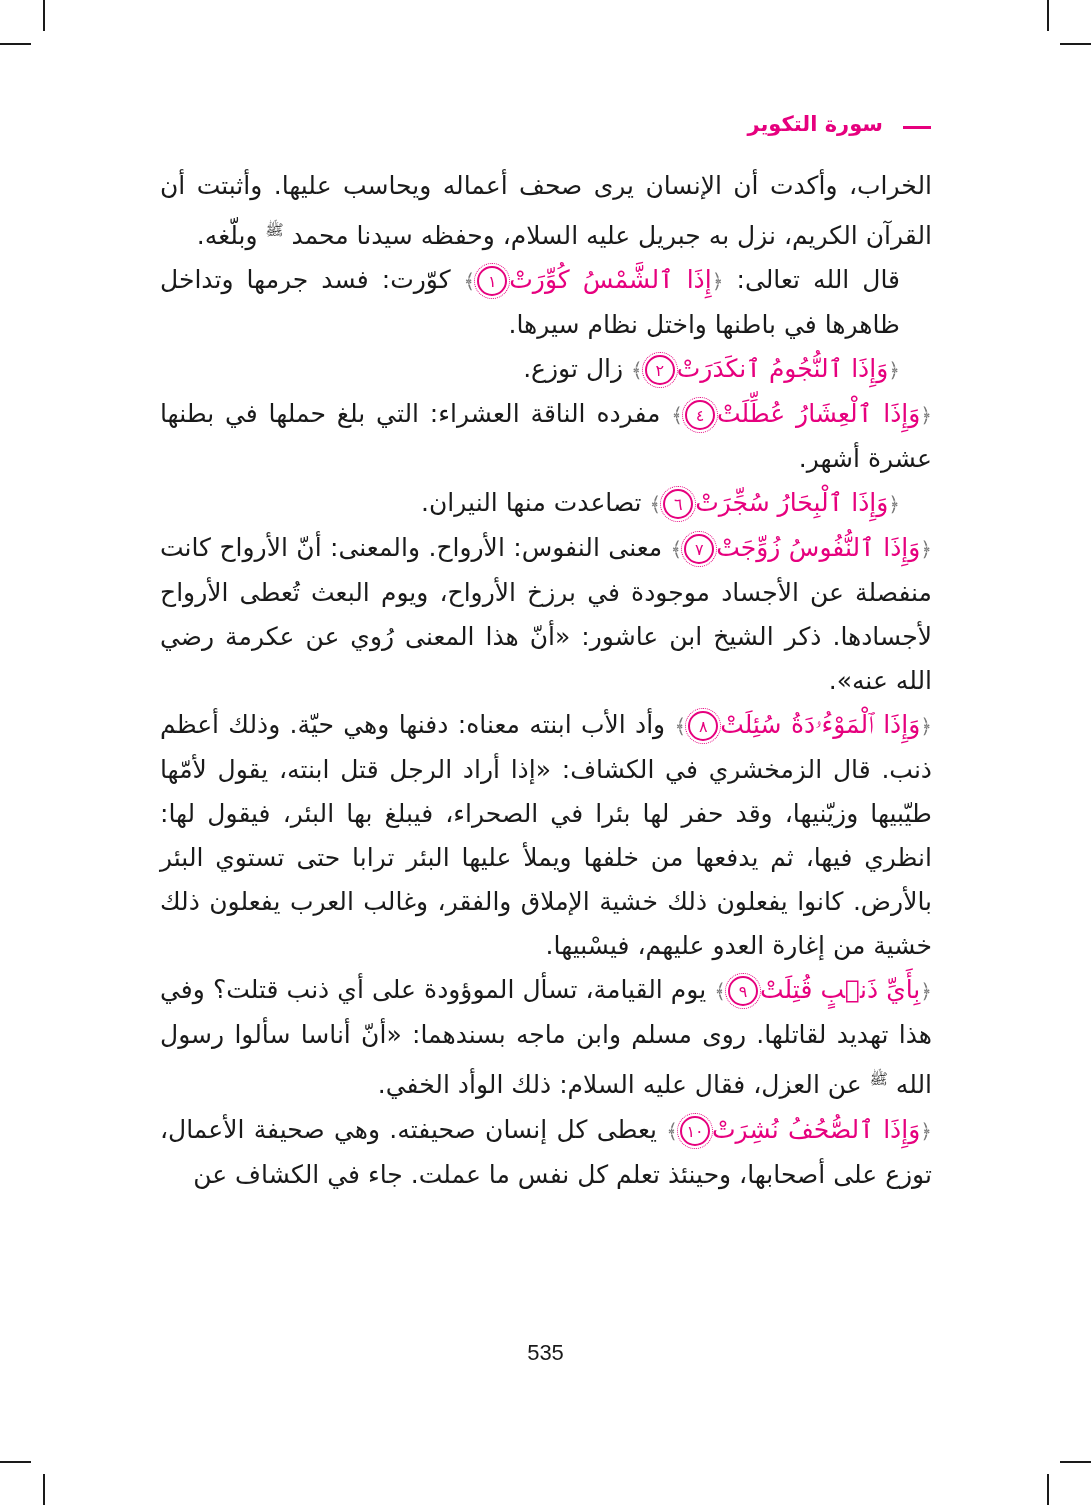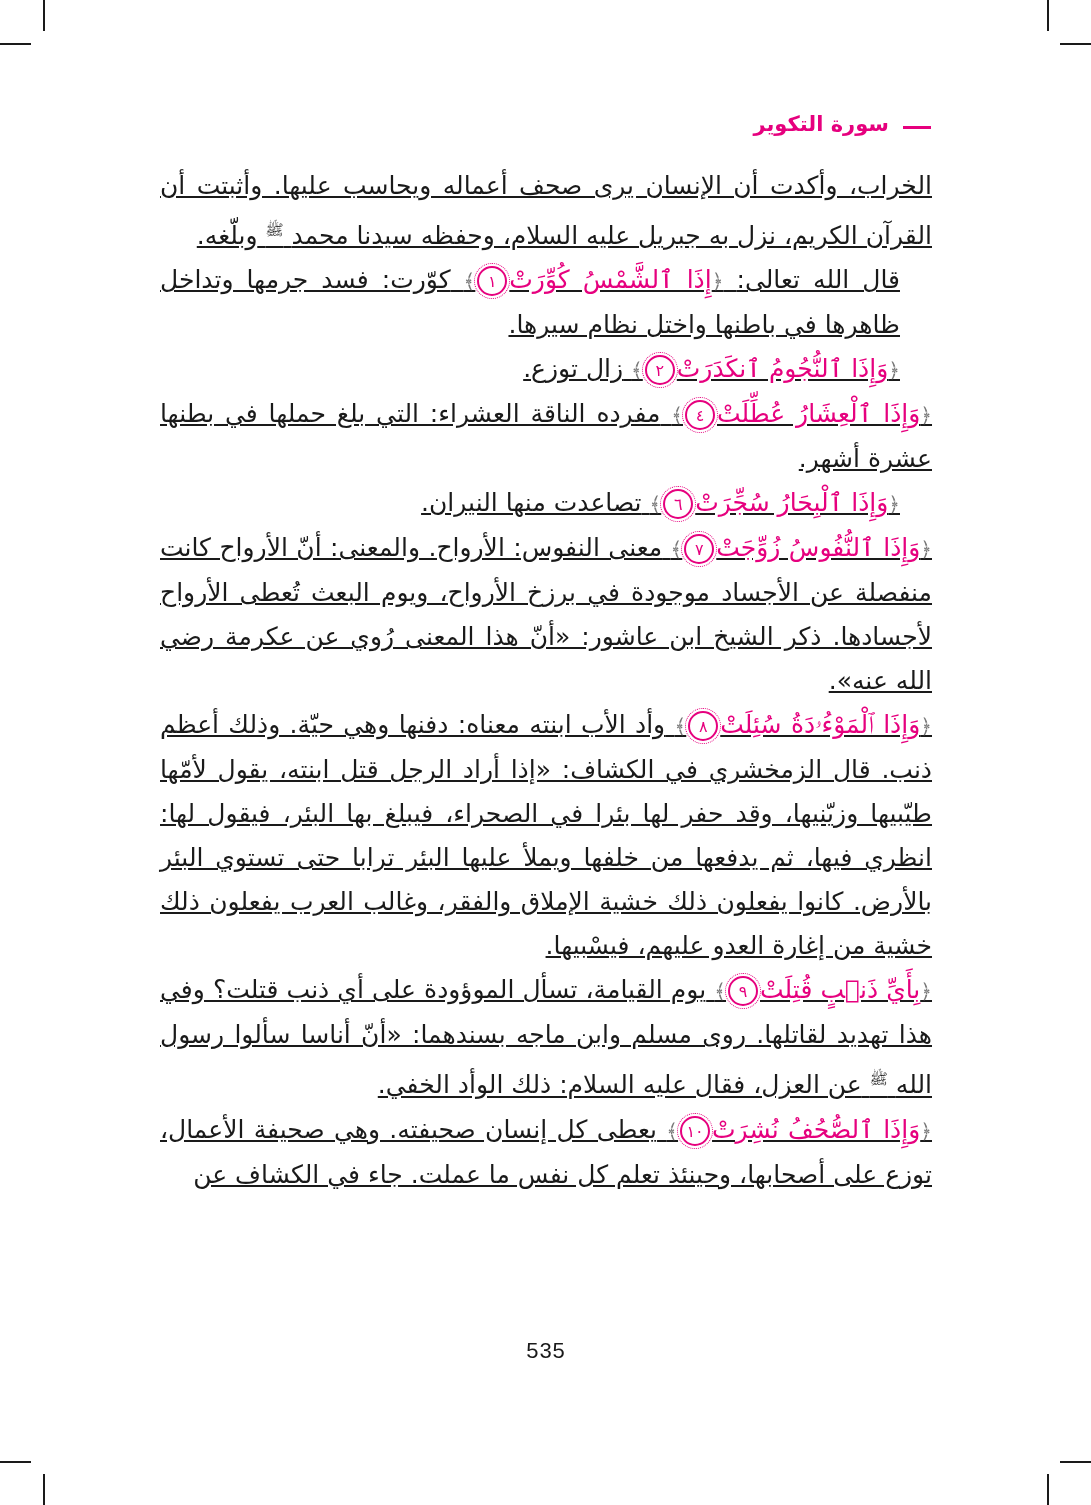--- a/index.html
+++ b/index.html
@@ -3,42 +3,42 @@
 <meta charset="utf-8">
 <style>
   html, body { margin: 0; padding: 0; background: #ffffff; }
   body { width: 1091px; height: 1505px; position: relative; overflow: hidden;
          font-family: "DejaVu Sans", sans-serif; color: #1a1a1a; }
   .crop { position: absolute; background: #1a1a1a; }
   .crop.v { width: 2px; height: 31px; }
   .crop.h { height: 2px; width: 31px; }
 
   .header { position: absolute; top: 112px; right: 160px; direction: rtl;
-            display: flex; align-items: center; gap: 14px; margin-left: 25px; }
+            display: flex; align-items: center; gap: 20px; margin-left: 25px; }
   .header .dash { width: 28px; height: 3px; background: #e6007e; margin-top: 6px; }
   .header .title { color: #e6007e; font-family: "DejaVu Sans", sans-serif;
                    font-size: 21px; font-weight: bold; letter-spacing: 0.5px; }
 
   .body-text { position: absolute; top: 164px; left: 160px; width: 772px;
                direction: rtl; text-align: justify; font-size: 25px;
                line-height: 44px; font-family: "DejaVu Sans", sans-serif; }
-  .body-text p { margin: 0; text-decoration: underline; }
+  .body-text p { margin: 0; }
   .indent { padding-right: 32px; }
   .verse { color: #e6007e; white-space: nowrap; margin-top: 47px; }
   .bracket { color: #777; font-size: 20px; }
   .ayah-num { display: inline-block; width: 30px; height: 30px; line-height: 28px;
               border: 2px solid #e6007e; border-radius: 50%; text-align: center;
               font-size: 16px; color: #e6007e; vertical-align: middle;
               margin: 0 2px; position: relative; box-sizing: border-box; }
   .ayah-num::before { content: ""; position: absolute; inset: -5px; border: 1px dotted #e6007e;
                       border-radius: 50%; }
   .saw { font-size: 15px; vertical-align: super; color: #1a1a1a; }
 
   .page-num { position: absolute; top: 1340px; left: 0; width: 1091px; text-align: center;
-              font-family: Liberation Mono, monospace; font-size: 22px; color: #1a1a1a; }
+              font-family: Liberation Sans, sans-serif; font-size: 22px; color: #1a1a1a; }
 </style>
 </head>
 <body>
 
 <div class="crop v" style="left:43px; top:0;"></div>
 <div class="crop h" style="left:0; top:43px;"></div>
 <div class="crop v" style="left:1047px; top:0;"></div>
 <div class="crop h" style="left:1060px; top:43px;"></div>
 <div class="crop v" style="left:43px; top:1474px;"></div>
 <div class="crop h" style="left:0; top:1461px;"></div>

